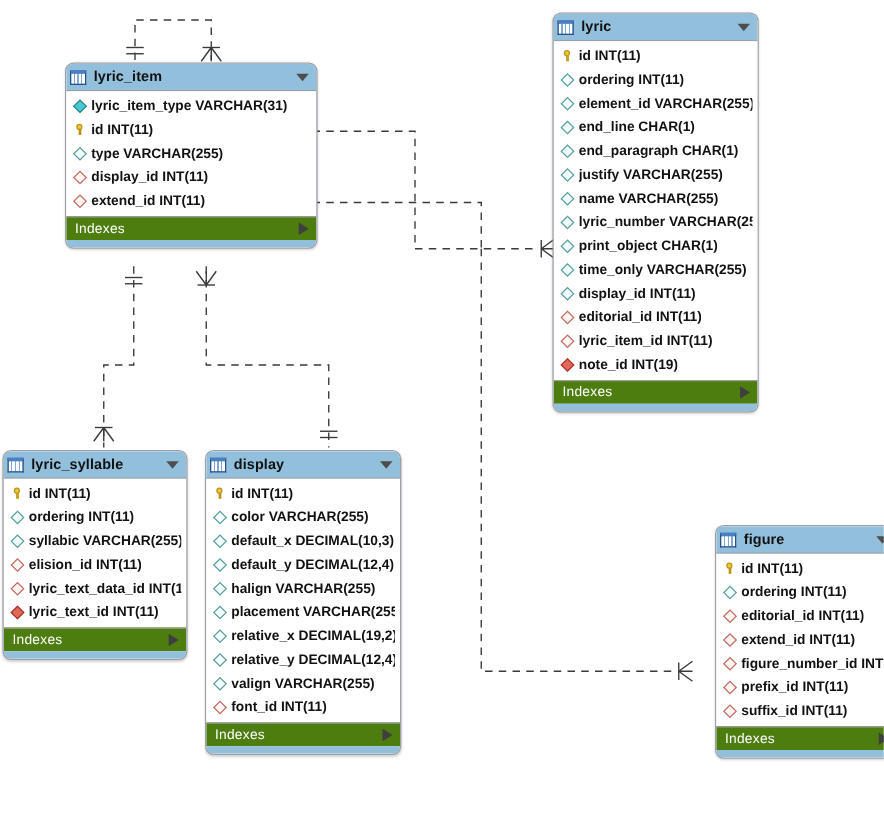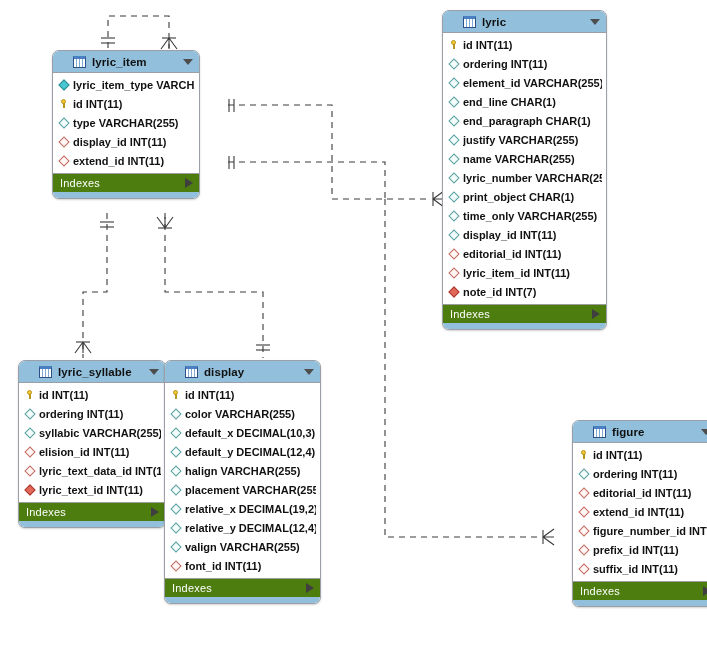--- a/index.html
+++ b/index.html
@@ -54,21 +54,21 @@
     box-sizing: border-box;
     overflow: hidden;
     box-shadow: 0 1px 2px rgba(0,0,0,0.18);
   }
   .tbl-header {
     height: 22px;
     background: #92c0dc;
     border-bottom: 1px solid #9aa0a6;
     display: flex;
     align-items: center;
-    padding: 0 6px 0 20px;
+    padding: 0 6px 0 3px;
     box-sizing: border-box;
   }
   .tbl-icon {
     width: 13px;
     height: 12px;
     flex: 0 0 13px;
     border: 1px solid #2b4f86;
     background:
       linear-gradient(to right,
         #ffffff 0px, #ffffff 2px,
@@ -267,21 +267,21 @@
       <path class="dash" d="M 165 213 L 165 292 L 263 292 L 263 358"></path>
 
       <line class="solid" x1="158" y1="228" x2="172" y2="228"></line>
       <path class="solid" d="M 165 228 L 157 217 M 165 228 L 165 217 M 165 228 L 173 217"></path>
 
       <line class="solid" x1="256" y1="345" x2="270" y2="345"></line>
       <line class="solid" x1="256" y1="350" x2="270" y2="350"></line>
     </g>
   </svg>
 
-  <div class="table-box" style="left:52px; top:50px; width:148px;">
+  <div class="table-box" style="left:52px; top:50px; width:202px;">
     <div class="tbl-header">
       <span class="tbl-icon"></span>
       <span class="tbl-title">lyric_item</span>
       <span class="tbl-caret"></span>
     </div>
     <div class="tbl-fields">
       <div class="field-row">
         <span class="mk mk-diamond-filled"></span>
         <span class="field-label">lyric_item_type VARCHAR(31)</span>
       </div>
@@ -363,31 +363,31 @@
       <div class="field-row">
         <span class="mk mk-fk"></span>
         <span class="field-label">editorial_id INT(11)</span>
       </div>
       <div class="field-row">
         <span class="mk mk-fk"></span>
         <span class="field-label">lyric_item_id INT(11)</span>
       </div>
       <div class="field-row">
         <span class="mk mk-fk-filled"></span>
-        <span class="field-label">note_id INT(7)</span>
+        <span class="field-label">note_id INT(19)</span>
       </div>
     </div>
     <div class="tbl-footer">
       <span class="footer-label">Indexes</span>
       <span class="footer-caret"></span>
     </div>
     <div class="tbl-strip"></div>
   </div>
 
-  <div class="table-box" style="left:18px; top:360px; width:148px;">
+  <div class="table-box" style="left:2px; top:360px; width:148px;">
     <div class="tbl-header">
       <span class="tbl-icon"></span>
       <span class="tbl-title">lyric_syllable</span>
       <span class="tbl-caret"></span>
     </div>
     <div class="tbl-fields">
       <div class="field-row">
         <span class="mk mk-key"></span>
         <span class="field-label">id INT(11)</span>
       </div>

